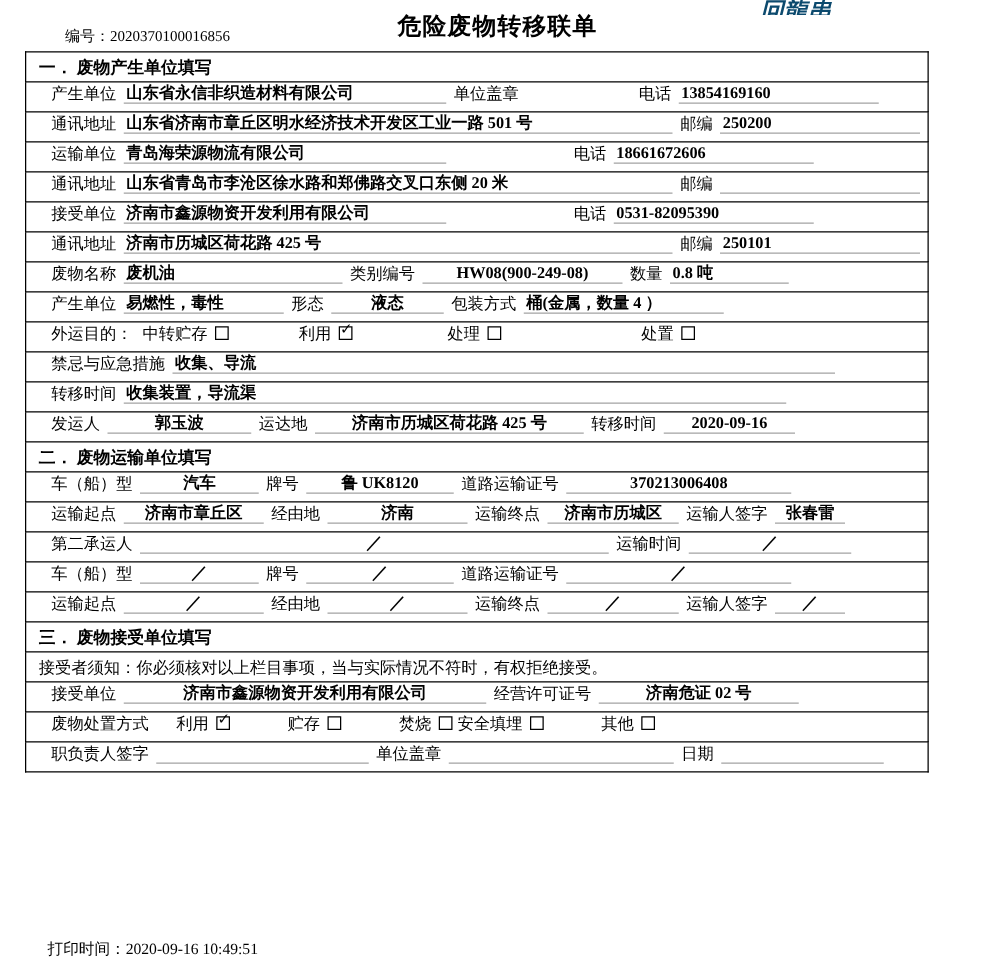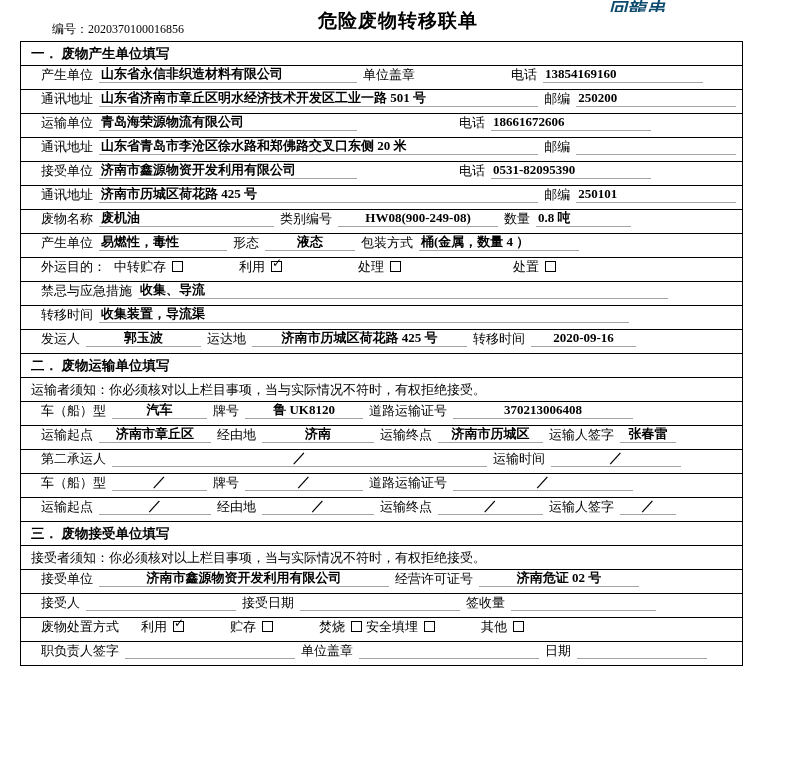--- a/index.html
+++ b/index.html
@@ -289,23 +289,20 @@
           <span class="lbl">转移时间</span>
           <span class="val" style="width:105px">2020-09-16</span>
         </div>
       </td>
     </tr>
 
     <tr>
       <td class="section-head">二． 废物运输单位填写</td>
     </tr>
 
-    <tr>
-      <td class="notice">运输者须知：你必须核对以上栏目事项，当与实际情况不符时，有权拒绝接受。</td>
-    </tr>
 
 
     <tr>
       <td class="cell">
         <div class="row">
           <span class="lbl">车（船）型</span>
           <span class="val" style="width:95px">汽车</span>
           <span class="lbl">牌号</span>
           <span class="val" style="width:118px">鲁 UK8120</span>
           <span class="lbl">道路运输证号</span>
@@ -380,32 +377,20 @@
       <td class="cell">
         <div class="row">
           <span class="lbl">接受单位</span>
           <span class="val" style="width:290px">济南市鑫源物资开发利用有限公司</span>
           <span class="lbl">经营许可证号</span>
           <span class="val" style="width:160px">济南危证 02 号</span>
         </div>
       </td>
     </tr>
 
-    <tr>
-      <td class="cell">
-        <div class="row">
-          <span class="lbl">接受人</span>
-          <span class="val" style="width:150px"></span>
-          <span class="lbl">接受日期</span>
-          <span class="val" style="width:160px"></span>
-          <span class="lbl">签收量</span>
-          <span class="val" style="width:145px"></span>
-        </div>
-      </td>
-    </tr>
 
     <tr>
       <td class="cell">
         <div class="row">
           <span class="lbl">废物处置方式</span>
           <span style="margin-left:22px">
             <span>利用</span><span class="chk on"></span>
           </span>
           <span style="margin-left:42px">
             <span>贮存</span><span class="chk"></span>
@@ -431,14 +416,17 @@
           <span class="lbl">单位盖章</span>
           <span class="val" style="width:180px"></span>
           <span class="lbl">日期</span>
           <span class="val" style="width:130px"></span>
         </div>
       </td>
     </tr>
   </tbody>
     </table>
 
+  <div class="footer">
+    <span>打印时间：</span><span>2020-09-16 10:49:51</span>
+  </div>
 
 </div>
 
 </body></html>

